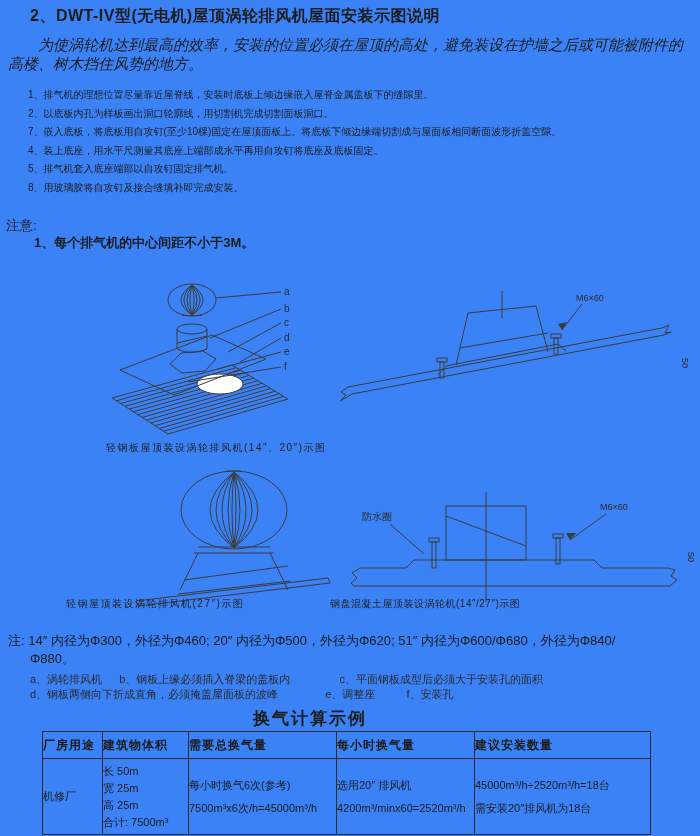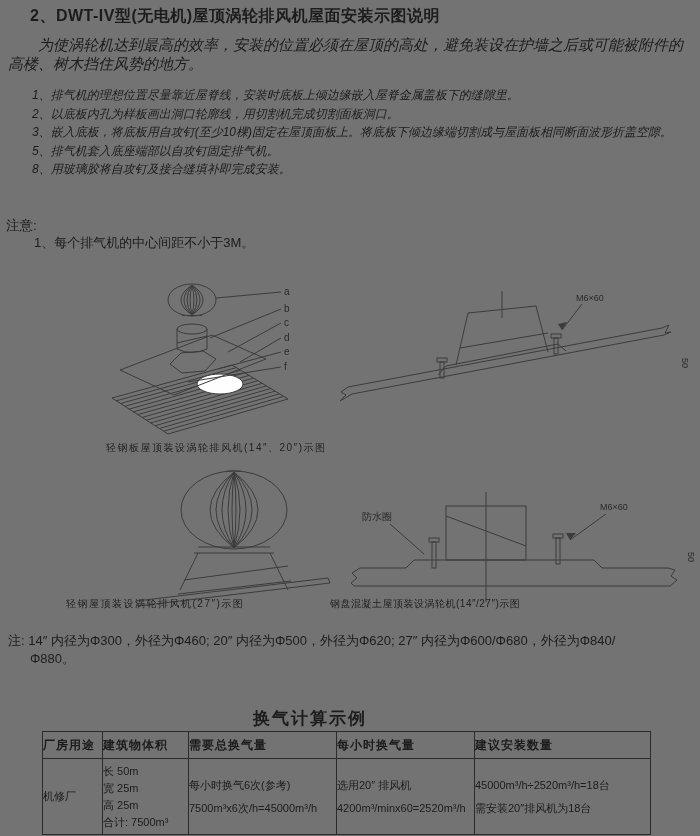--- a/index.html
+++ b/index.html
@@ -1,27 +1,27 @@
 <!DOCTYPE html>
 <html><head>
 <meta charset="utf-8">
 <style>
   * { margin:0; padding:0; box-sizing:border-box; }
   html,body { background:#ffffff; }
   body { font-family:"Liberation Sans","DejaVu Sans",sans-serif; color:#1c1c1c; }
-  .page { position:relative; width:700px; height:836px; background:#737373; overflow:hidden; }
+  .page { position:relative; width:700px; height:836px; background:#3b82f6; overflow:hidden; }
 
   .doc-title { position:absolute; left:30px; top:6px; font-size:16px; font-weight:bold; letter-spacing:0.5px; }
   .intro { position:absolute; left:8px; top:35px; width:688px; font-size:15px; line-height:19px; text-indent:2em;font-style:italic; }
   .guide-heading { position:absolute; left:28px; top:62px; font-size:17px; font-weight:bold; letter-spacing:1px; }
   .guide-list { position:absolute; left:8px; top:86px; width:690px; }
-  .guide-list p { font-size:12px; line-height:18.5px; text-indent:2em;font-style:italic; }
+  .guide-list p { font-size:10px; line-height:18.5px; text-indent:2em; }
   .notice-heading { position:absolute; left:6px; top:217px; font-size:13.5px;text-align:center; }
   .notice-list { position:absolute; left:8px; top:234px; width:690px; }
-  .notice-list p { font-size:13px; line-height:18px; text-indent:2em; }
+  .notice-list p { font-size:13px; line-height:18px; text-indent:2em;font-weight:bold; }
 
   svg { position:absolute; overflow:visible; }
   svg path, svg line, svg ellipse, svg rect, svg polygon.outline, svg polyline {
     fill:none; stroke:#3c3c3c; stroke-width:1; }
   svg polygon.fill { fill:#3c3c3c; stroke:none; }
   svg ellipse.hole { fill:#fefefe; }
   svg text { fill:#2a2a2a; stroke:none; font-family:"Liberation Sans","DejaVu Sans",sans-serif; }
 
   .caption { position:absolute; font-size:10px; letter-spacing:1.5px; color:#222; }
   #cap1 { left:106px; top:441px; }
@@ -47,21 +47,22 @@
 <body>
 
 <div class="page">
 
   <div class="doc-title">2、DWT-IV型(无电机)屋顶涡轮排风机屋面安装示图说明</div>
   <p class="intro">为使涡轮机达到最高的效率，安装的位置必须在屋顶的高处，避免装设在护墙之后或可能被附件的高楼、树木挡住风势的地方。</p>
 
   <div class="guide-list">
     <p>1、排气机的理想位置尽量靠近屋脊线，安装时底板上倾边缘嵌入屋脊金属盖板下的缝隙里。</p>
     <p>2、以底板内孔为样板画出洞口轮廓线，用切割机完成切割面板洞口。</p>
-    <p>3、嵌入底板，将底板用自攻钉(至少10棵)固定在屋顶面板上。将底板下倾边缘端切割成与屋面板相同断面波形折盖空隙。</p>
+    <p>7、嵌入底板，将底板用自攻钉(至少10棵)固定在屋顶面板上。将底板下倾边缘端切割成与屋面板相同断面波形折盖空隙。</p>
+    <p>4、装上底座，用水平尺测量其底座上端部成水平再用自攻钉将底座及底板固定。</p>
     <p>5、排气机套入底座端部以自攻钉固定排气机。</p>
     <p>8、用玻璃胶将自攻钉及接合缝填补即完成安装。</p>
   </div>
 
   <div class="notice-heading">注意:</div>
   <div class="notice-list">
     <p>1、每个排气机的中心间距不小于3M。</p>
   </div>
 
   <svg style="left:70px; top:282px;" width="235" height="172" viewBox="0 0 235 172">
@@ -191,22 +192,34 @@
     <line x1="52" y1="34" x2="86" y2="64"></line>
     <text x="262" y="20" font-size="9">M6×60</text>
     <line x1="268" y1="24" x2="232" y2="50"></line>
     <polygon class="fill" points="232,50 238,43 228,43"></polygon>
     <text x="350" y="62" font-size="9" transform="rotate(90 350 62)">50</text>
   </svg>
 
   <div class="caption" id="cap2">轻钢屋顶装设涡轮排风机(27″)示图</div>
   <div class="caption" id="cap3">钢盘混凝土屋顶装设涡轮机(14″/27″)示图</div>
 
-  <p class="note-block">注: 14″ 内径为Φ300，外径为Φ460; 20″ 内径为Φ500，外径为Φ620; 27″ 内径为Φ600/Φ680，外径为Φ840/Φ880。</p>
-
+  <p class="note-block">注: 14″ 内径为Φ300，外径为Φ460; 20″ 内径为Φ500，外径为Φ620; 51″ 内径为Φ600/Φ680，外径为Φ840/Φ880。</p>
+
+  <div class="legend">
+    <div>
+      <span class="lg1">a、涡轮排风机</span>
+      <span class="lg2">b、钢板上缘必须插入脊梁的盖板内</span>
+      <span>c、平面钢板成型后必须大于安装孔的面积</span>
+    </div>
+    <div>
+      <span class="lg4">d、钢板两侧向下折成直角，必须掩盖屋面板的波峰</span>
+      <span class="lg5">e、调整座</span>
+      <span>f、安装孔</span>
+    </div>
+  </div>
 
   <div class="table-title">换气计算示例</div>
 
   <table class="calc">
     <colgroup>
       <col style="width:60px">
         <col style="width:86px">
         <col style="width:148px">
       <col style="width:138px">
         <col style="width:176px">

